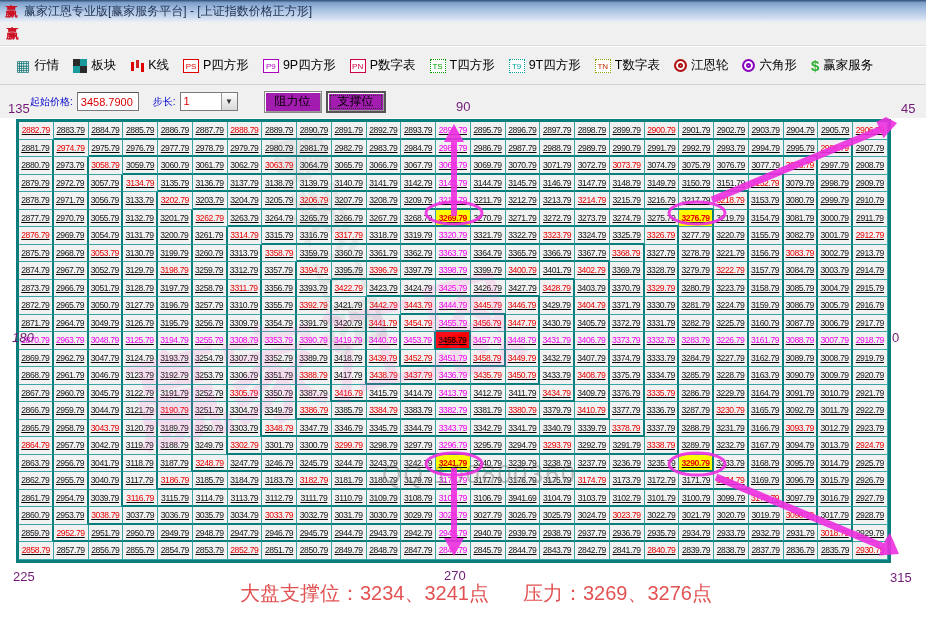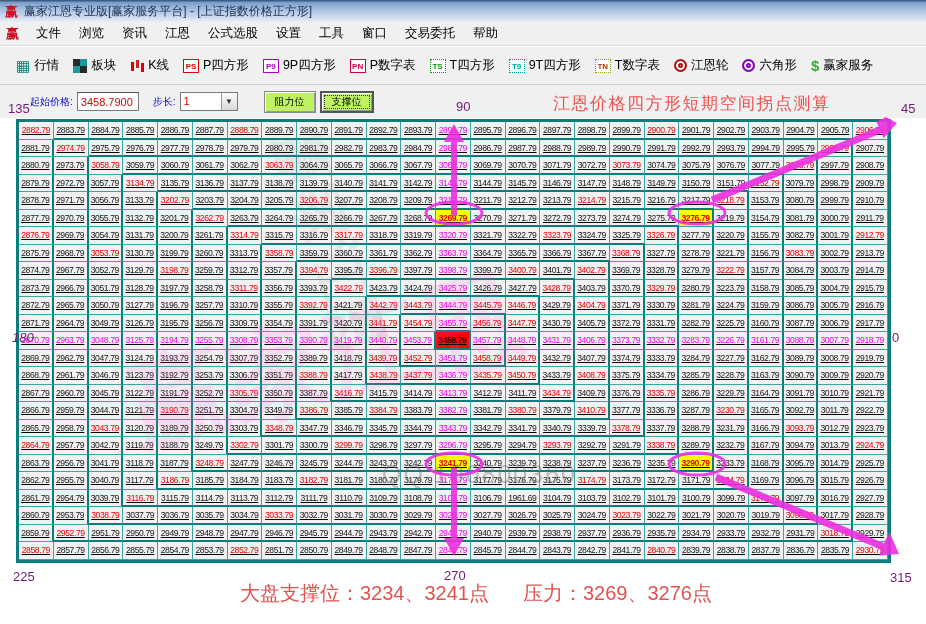--- a/index.html
+++ b/index.html
@@ -17,21 +17,21 @@
     border-bottom:1px solid #dcdcdc; }
   .menubar .logo { margin:0 8px 0 6px; }
   .menu-item { font-size:12.5px; color:#000; padding:3px 9px; cursor:default; }
 
   
   .toolbar { height:39px; background:#f0f0f0; display:flex; align-items:center;
     border-top:1px solid #ffffff; border-bottom:1px solid #d4d4d4; padding-left:10px; }
   .tool-item { display:flex; align-items:center; font-size:12.5px; color:#000;
     padding:3px 6px; margin-right:2px; }
   .tool-item .ticon { margin-right:4px; }
-  .badge-icon { display:inline-block; width:16px; height:14px; font-size:8px; font-weight:bold;
+  .badge-icon { display:inline-block; width:16px; height:14px; font-size:8px; font-weight:normal;
     text-align:center; line-height:13px; background:#fff; }
   .icon-quote-grid { color:#19797a; font-size:15px; line-height:14px; }
   .icon-blocks { display:inline-block; width:14px; height:14px;
     background:conic-gradient(#1a9a9a 25%, #2a2a2a 0 50%, #1a9a9a 0 75%, #2a2a2a 0); }
   .icon-kline { display:inline-block; width:14px; height:14px; position:relative; }
   .icon-kline i { position:absolute; width:3px; background:#e00000; }
   .icon-kline i:nth-child(1){ left:1px; top:3px; height:9px; }
   .icon-kline i:nth-child(2){ left:6px; top:1px; height:8px; background:#cc2222; }
   .icon-kline i:nth-child(3){ left:11px; top:4px; height:9px; }
   .b-ps { border:1px solid #e00000; color:#e00000; }
@@ -53,22 +53,22 @@
     font-size:13px; padding-left:30px; position:relative; }
   .blue-label { color:#0000cc; font-size:10px; }
   .price-input { width:62px; height:19px; border:1px solid #7a7a7a; border-top-color:#555;
     background:#fff; color:#dd0000; font-size:11px; padding:1px 3px;
     font-family:"Liberation Sans",sans-serif; margin:0 14px 0 4px; }
   .stepbox { display:flex; align-items:stretch; width:58px; height:19px; border:1px solid #7a7a7a;
     background:#fff; margin-left:4px; }
   .stepbox .val { flex:1; color:#dd0000; font-size:11px; padding:2px 3px; }
   .drop-btn { width:16px; background:linear-gradient(#fdfdfd,#d8d8d8); border-left:1px solid #9a9a9a;
     font-size:8px; color:#333; text-align:center; line-height:17px; }
-  .win-btn { height:22px; padding:0 10px; margin-left:26px; font-size:10px; color:#000;
-    background:#bef264; border:1px solid #888;
+  .win-btn { height:22px; padding:0 10px; margin-left:26px; font-size:12px; color:#000;
+    background:#a21caf; border:1px solid #888;
     box-shadow:inset 1px 1px 0 #ffffff, inset -1px -1px 0 #9a9a9a; }
   .win-btn.active { margin-left:4px; border:2px solid #555; outline:1px dotted #333; outline-offset:-5px; }
   .heading { position:absolute; left:553px; top:7px; color:#ef5050; font-size:17px;
     letter-spacing:1.5px; white-space:nowrap; }
 
   
   .angle { position:absolute; color:#701a75; font-size:13px; z-index:6; }
   #lab-135 { left:8px;  top:101px; }
   #lab-90  { left:456px; top:99px;  }
   #lab-45  { left:901px; top:101px; }
@@ -111,32 +111,20 @@
 </head>
 <body>
 
 <div class="titlebar">
   <span class="logo">赢</span>
   <span class="title-text">赢家江恩专业版[赢家服务平台] - [上证指数价格正方形]</span>
 </div>
 
 <div class="menubar">
   <span class="logo">赢</span>
-  <div id="menu-items" style="display:flex;">
-      <span class="menu-item">文件</span>
-      <span class="menu-item">浏览</span>
-      <span class="menu-item">资讯</span>
-      <span class="menu-item">江恩</span>
-      <span class="menu-item">公式选股</span>
-      <span class="menu-item">设置</span>
-      <span class="menu-item">工具</span>
-      <span class="menu-item">窗口</span>
-      <span class="menu-item">交易委托</span>
-      <span class="menu-item">帮助</span>
-    </div>
 </div>
 
 <div class="toolbar">
   <div id="tool-items" style="display:flex;align-items:center;">
       <span class="tool-item">
         <span class="ticon icon-quote-grid">▦</span>
         <span>行情</span>
       </span>
       <span class="tool-item">
         <span class="ticon icon-blocks"></span>
@@ -192,21 +180,20 @@
 <div class="controlbar">
   <span class="blue-label">起始价格:</span>
   <input class="price-input" value="3458.7900" style="">
   <span class="blue-label">步长:</span>
   <div class="stepbox">
     <span class="val">1</span>
     <span class="drop-btn">▼</span>
   </div>
   <button class="win-btn">阻力位</button>
   <button class="win-btn active">支撑位</button>
-  <span class="heading">江恩价格四方形短期空间拐点测算</span>
 </div>
 
 <span class="angle" id="lab-135">135</span>
 <span class="angle" id="lab-90">90</span>
 <span class="angle" id="lab-45">45</span>
 <span class="angle" id="lab-180">180</span>
 <span class="angle" id="lab-0">0</span>
 <span class="angle" id="lab-225">225</span>
 <span class="angle" id="lab-270">270</span>
 <span class="angle" id="lab-315">315</span>
@@ -745,21 +732,21 @@
       <div class="cell bb">3115.79</div>
       <div class="cell bb">3114.79</div>
       <div class="cell bb">3113.79</div>
       <div class="cell bb">3112.79</div>
       <div class="cell bb">3111.79</div>
       <div class="cell bb">3110.79</div>
       <div class="cell bb">3109.79</div>
       <div class="cell bb">3108.79</div>
       <div class="cell cardinal bb">3107.79</div>
       <div class="cell bb">3106.79</div>
-      <div class="cell bb">1961.69</div>
+      <div class="cell bb">3941.69</div>
       <div class="cell bb">3104.79</div>
       <div class="cell bb">3103.79</div>
       <div class="cell bb">3102.79</div>
       <div class="cell bb">3101.79</div>
       <div class="cell bb">3100.79</div>
       <div class="cell bb">3099.79</div>
       <div class="cell ray br bb">3170.79</div>
       <div class="cell br">3097.79</div>
       <div class="cell br">3016.79</div>
       <div class="cell">2927.79</div>

